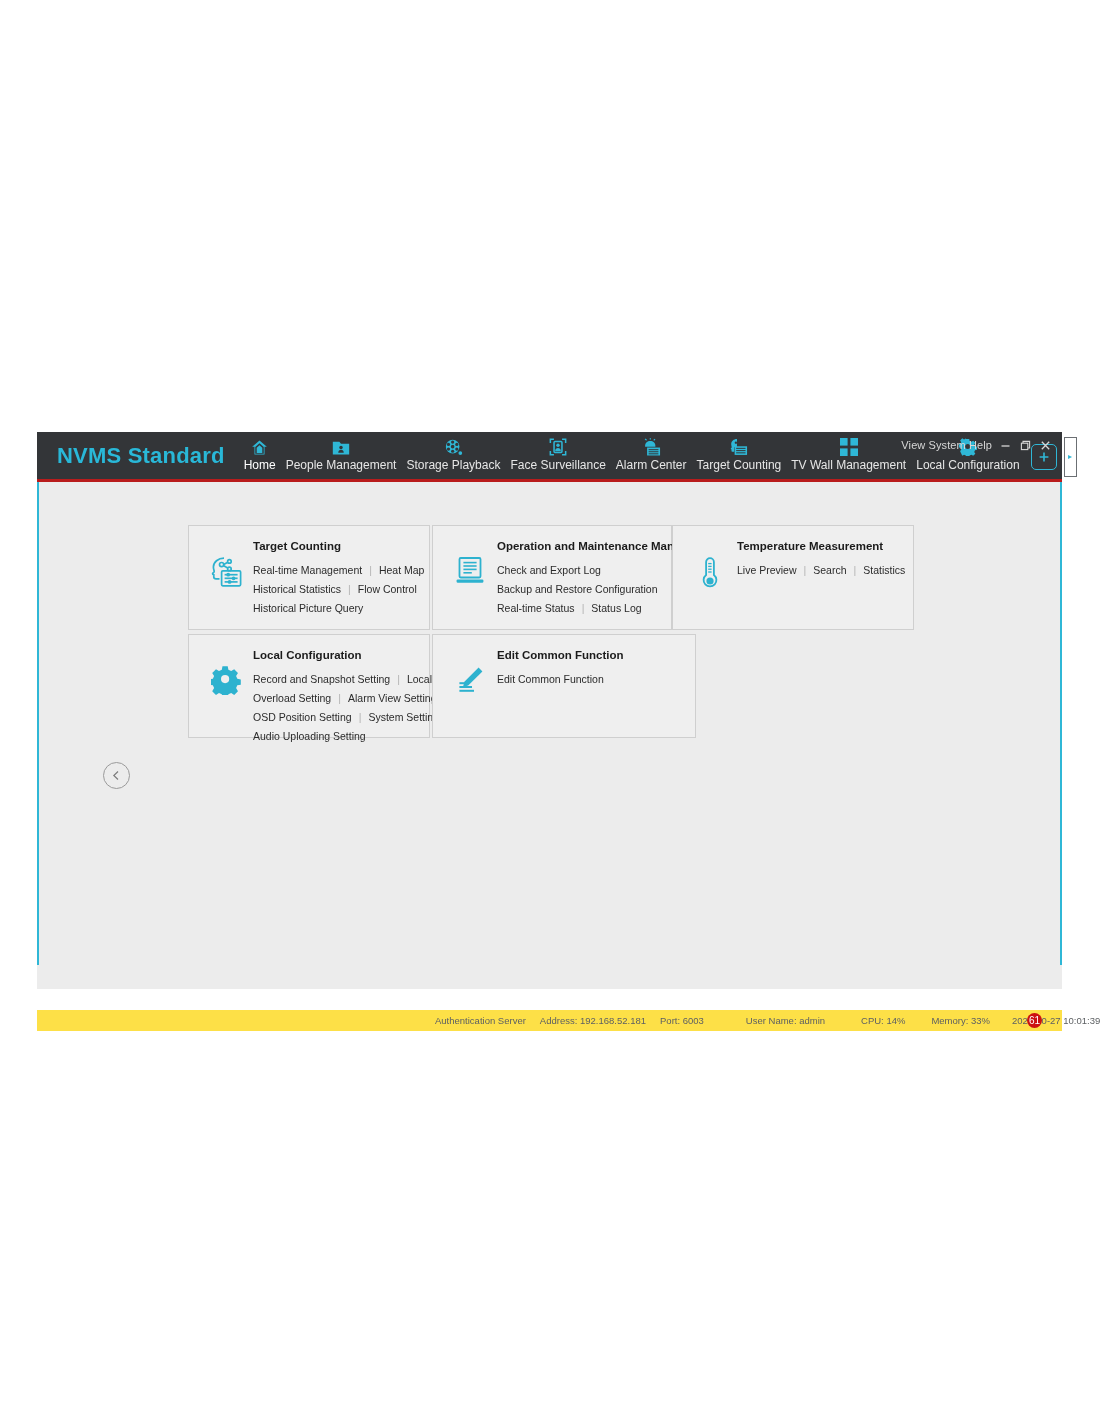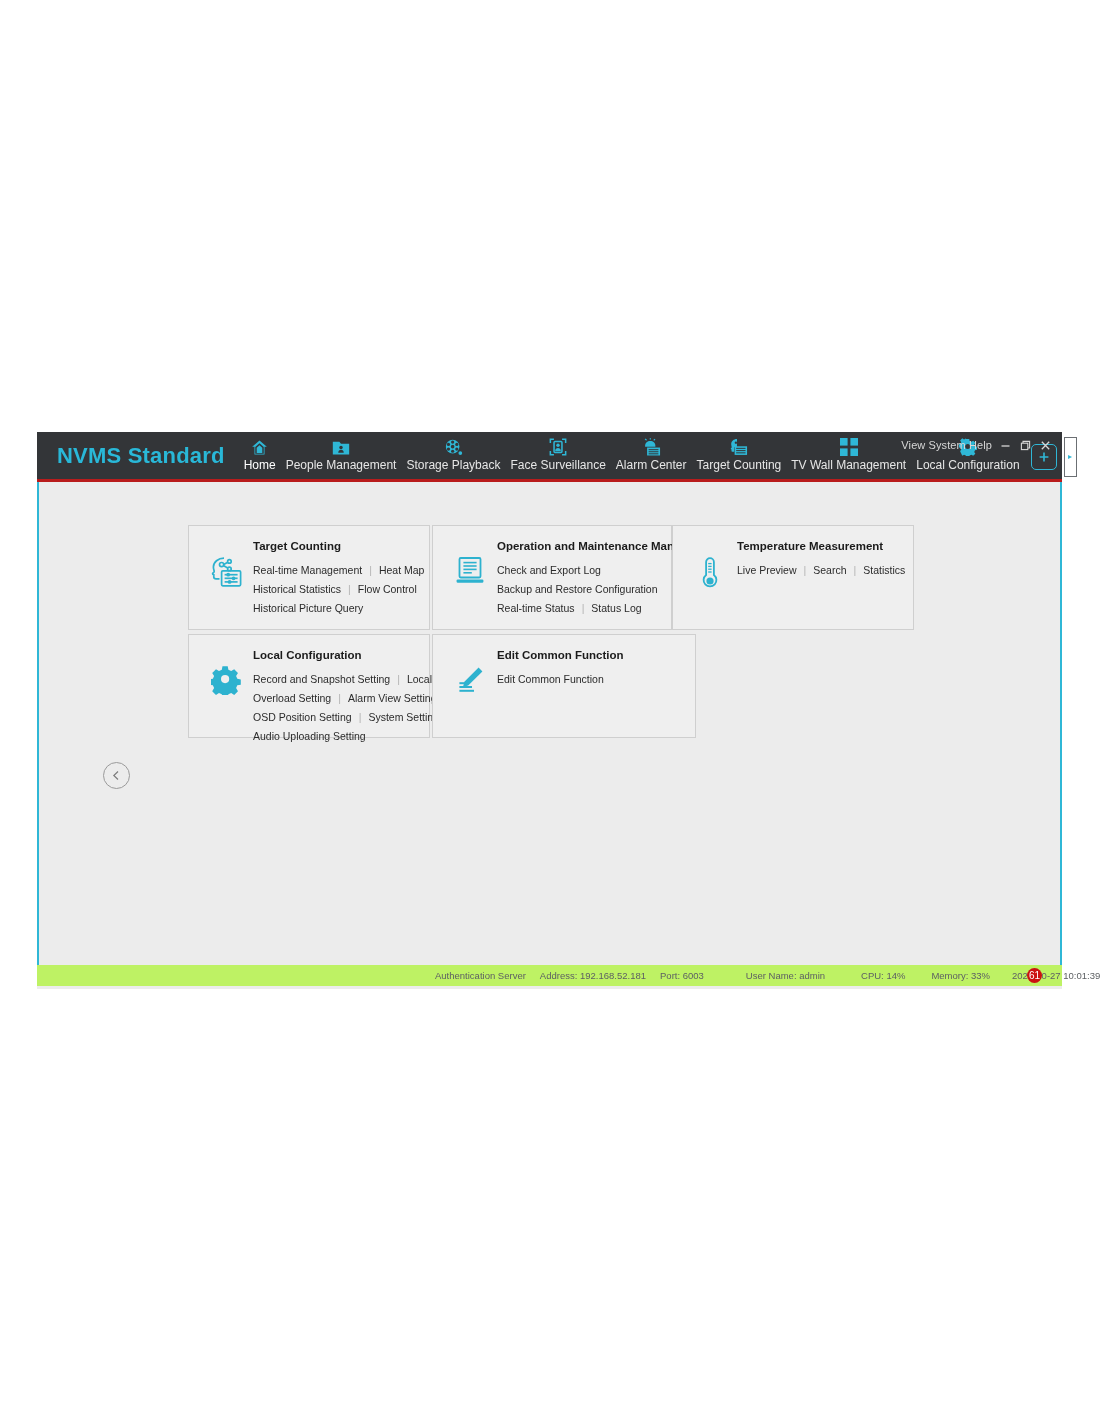--- a/index.html
+++ b/index.html
@@ -205,26 +205,27 @@
   }
   .link-sep {
     color: #b4b4b4;
     margin: 0 7px;
     font-size: 10.5px;
   }
 
   
   #status-bar {
     height: 21px;
-    background: #bef264;
+    background: #fde047;
     display: flex;
     align-items: center;
     color: #5d6063;
     font-size: 9.5px;
     position: relative;
+    margin-top: 45px;
   }
   .status-seg { white-space: nowrap; }
   #status-inner {
     display: flex;
     align-items: center;
     margin-left: 398px;
     gap: 14px;
   }
   #alarm-badge {
     position: absolute;

